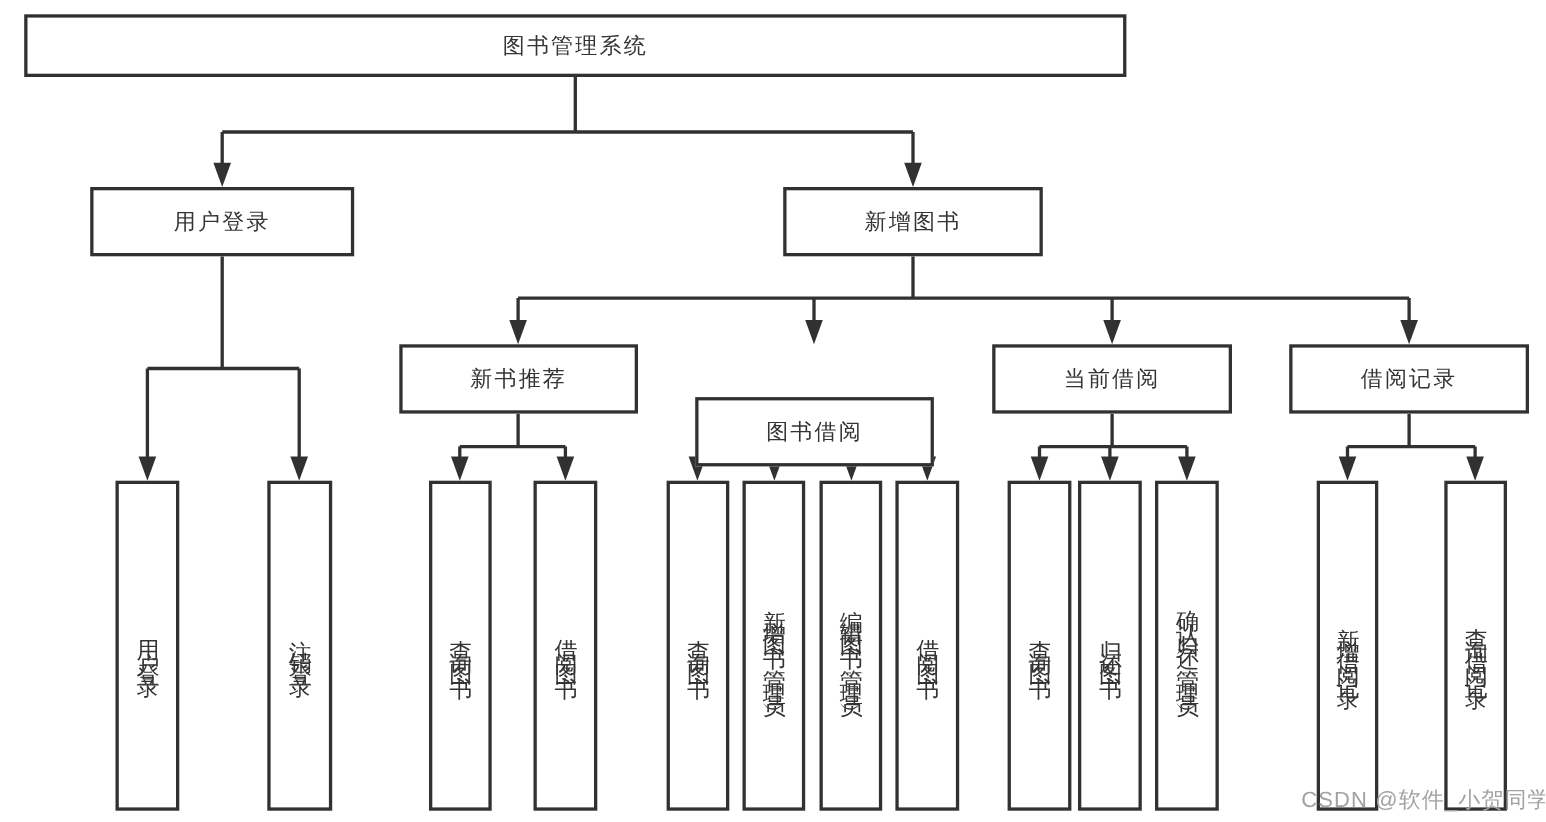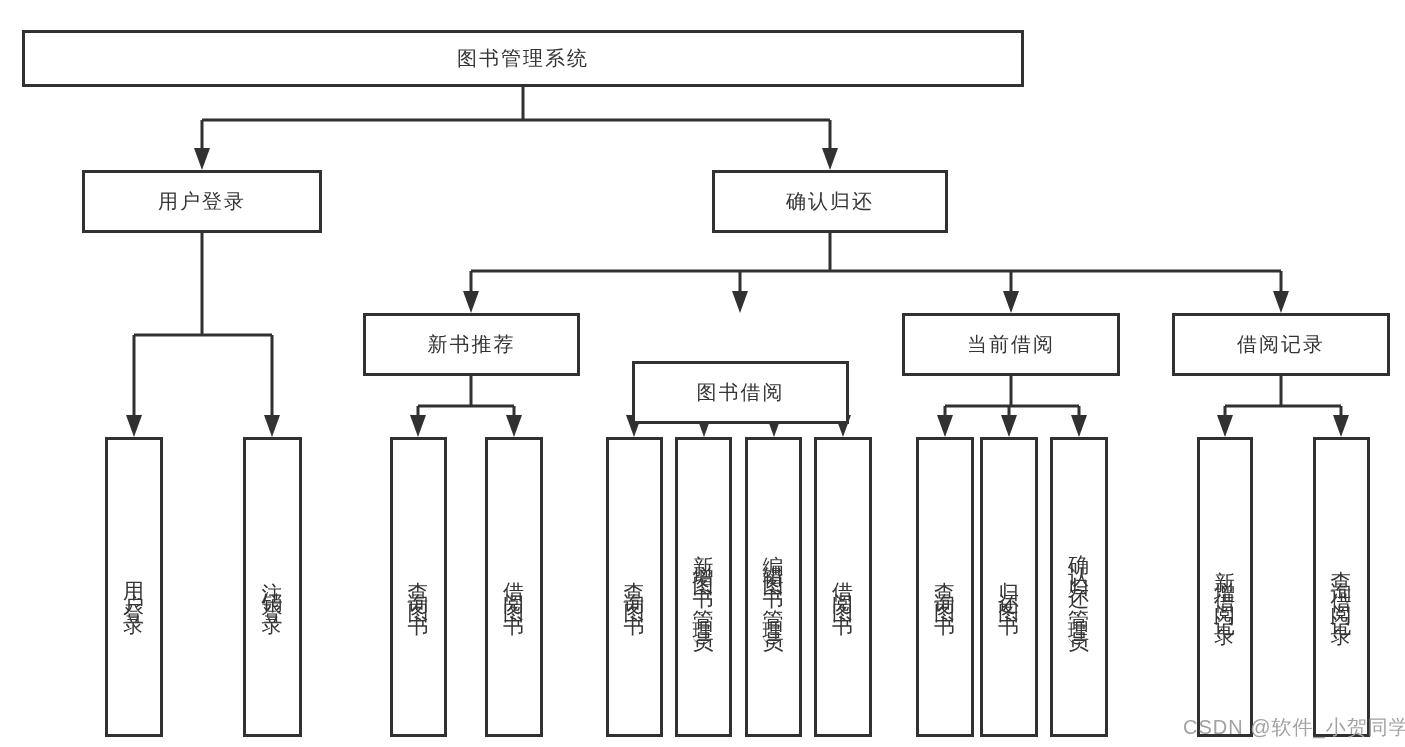--- a/index.html
+++ b/index.html
@@ -70,24 +70,24 @@
       <polygon points="766,415 782,415 774,437"></polygon>
       <polygon points="835,415 851,415 843,437"></polygon>
       <polygon points="937,415 953,415 945,437"></polygon>
       <polygon points="1001,415 1017,415 1009,437"></polygon>
       <polygon points="1071,415 1087,415 1079,437"></polygon>
       <polygon points="1217,415 1233,415 1225,437"></polygon>
       <polygon points="1333,415 1349,415 1341,437"></polygon>
     </g>
   </svg>
 
-  <div class="box hbox" style="left:22px; top:30px; width:1002px; height:57px;">图书管理系统</div>
+  <div class="box hbox" style="left:22px; top:13px; width:1002px; height:57px;">图书管理系统</div>
 
   <div class="box hbox" style="left:82px; top:170px; width:240px; height:63px;">用户登录</div>
-  <div class="box hbox" style="left:712px; top:170px; width:236px; height:63px;">确认归还</div>
+  <div class="box hbox" style="left:712px; top:170px; width:236px; height:63px;">新增图书</div>
 
   <div class="box hbox" style="left:363px; top:313px; width:217px; height:63px;">新书推荐</div>
   <div class="box hbox" style="left:632px; top:313px; width:217px; height:63px;margin-top:48px;">图书借阅</div>
   <div class="box hbox" style="left:902px; top:313px; width:218px; height:63px;font-family:Liberation Mono, monospace;">当前借阅</div>
   <div class="box hbox" style="left:1172px; top:313px; width:218px; height:63px;font-family:Liberation Mono, monospace;">借阅记录</div>
 
   <div class="box vbox" style="left:105px; top:437px; width:58px; height:300px;">用户登录</div>
   <div class="box vbox" style="left:243px; top:437px; width:59px; height:300px;">注销登录</div>
 
   <div class="box vbox" style="left:390px; top:437px; width:57px; height:300px;">查询图书</div>

